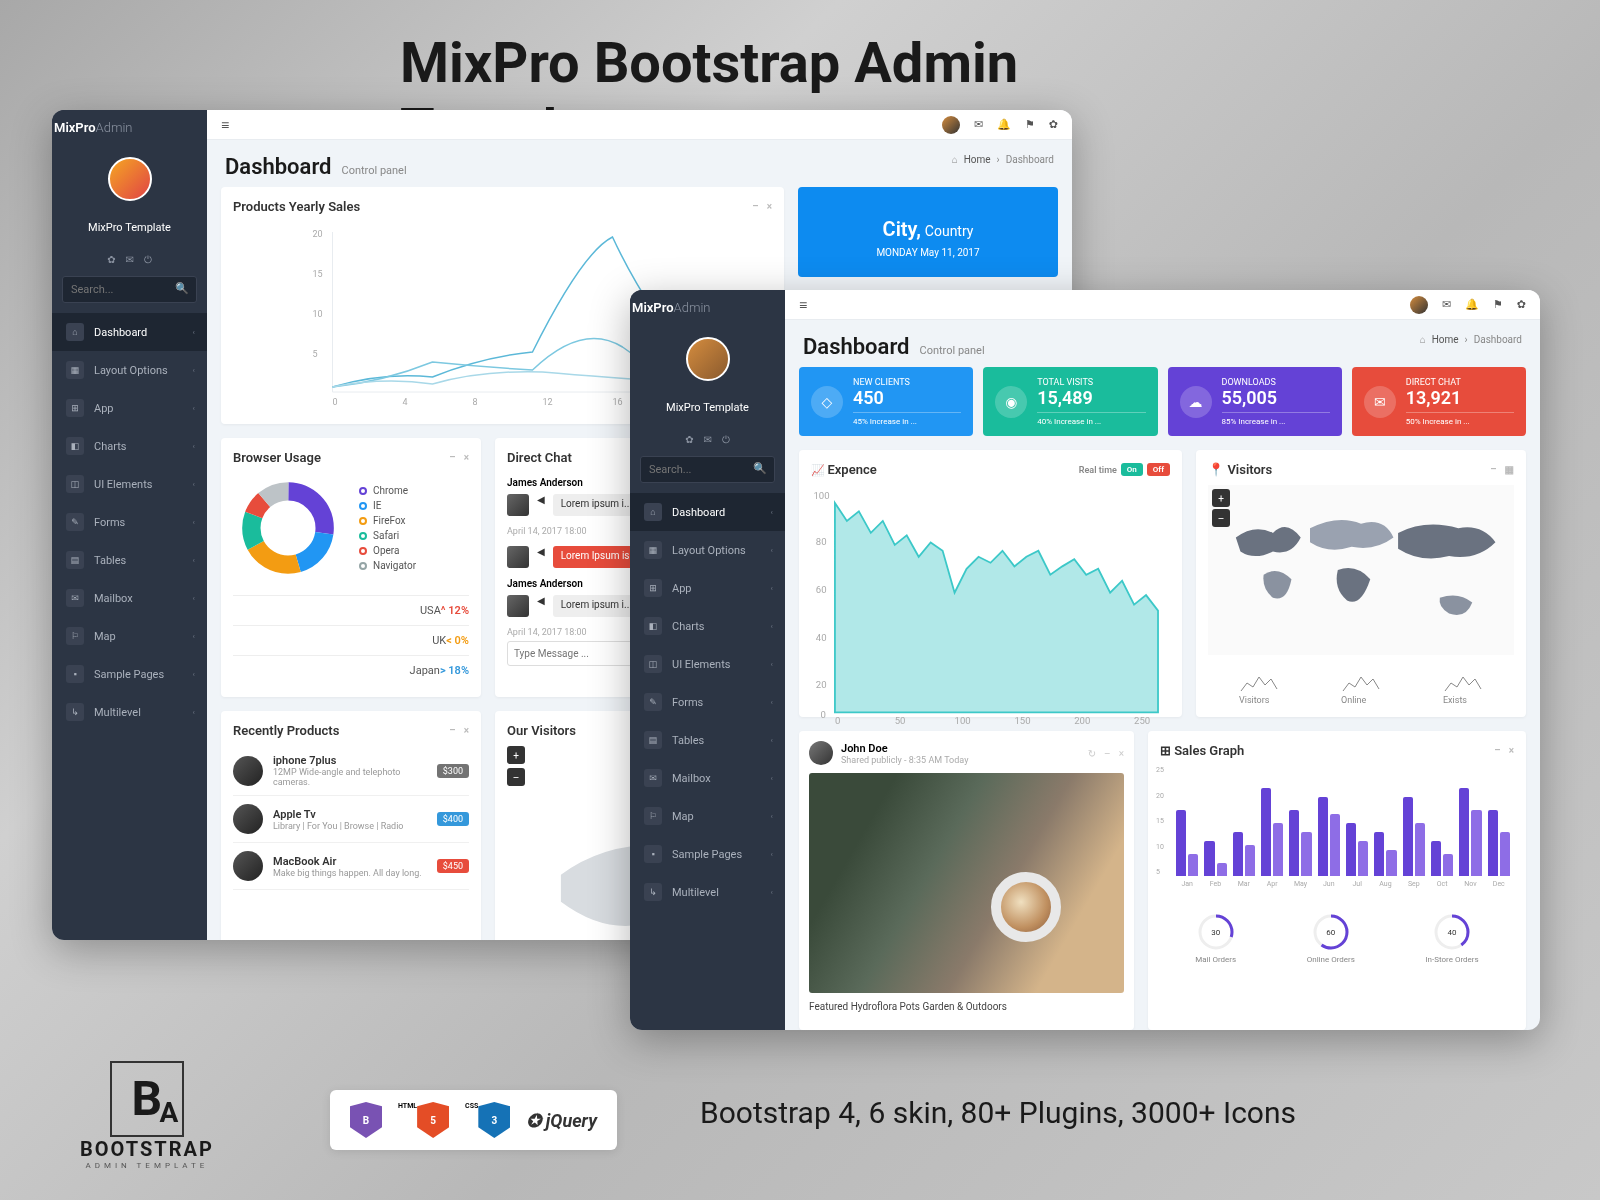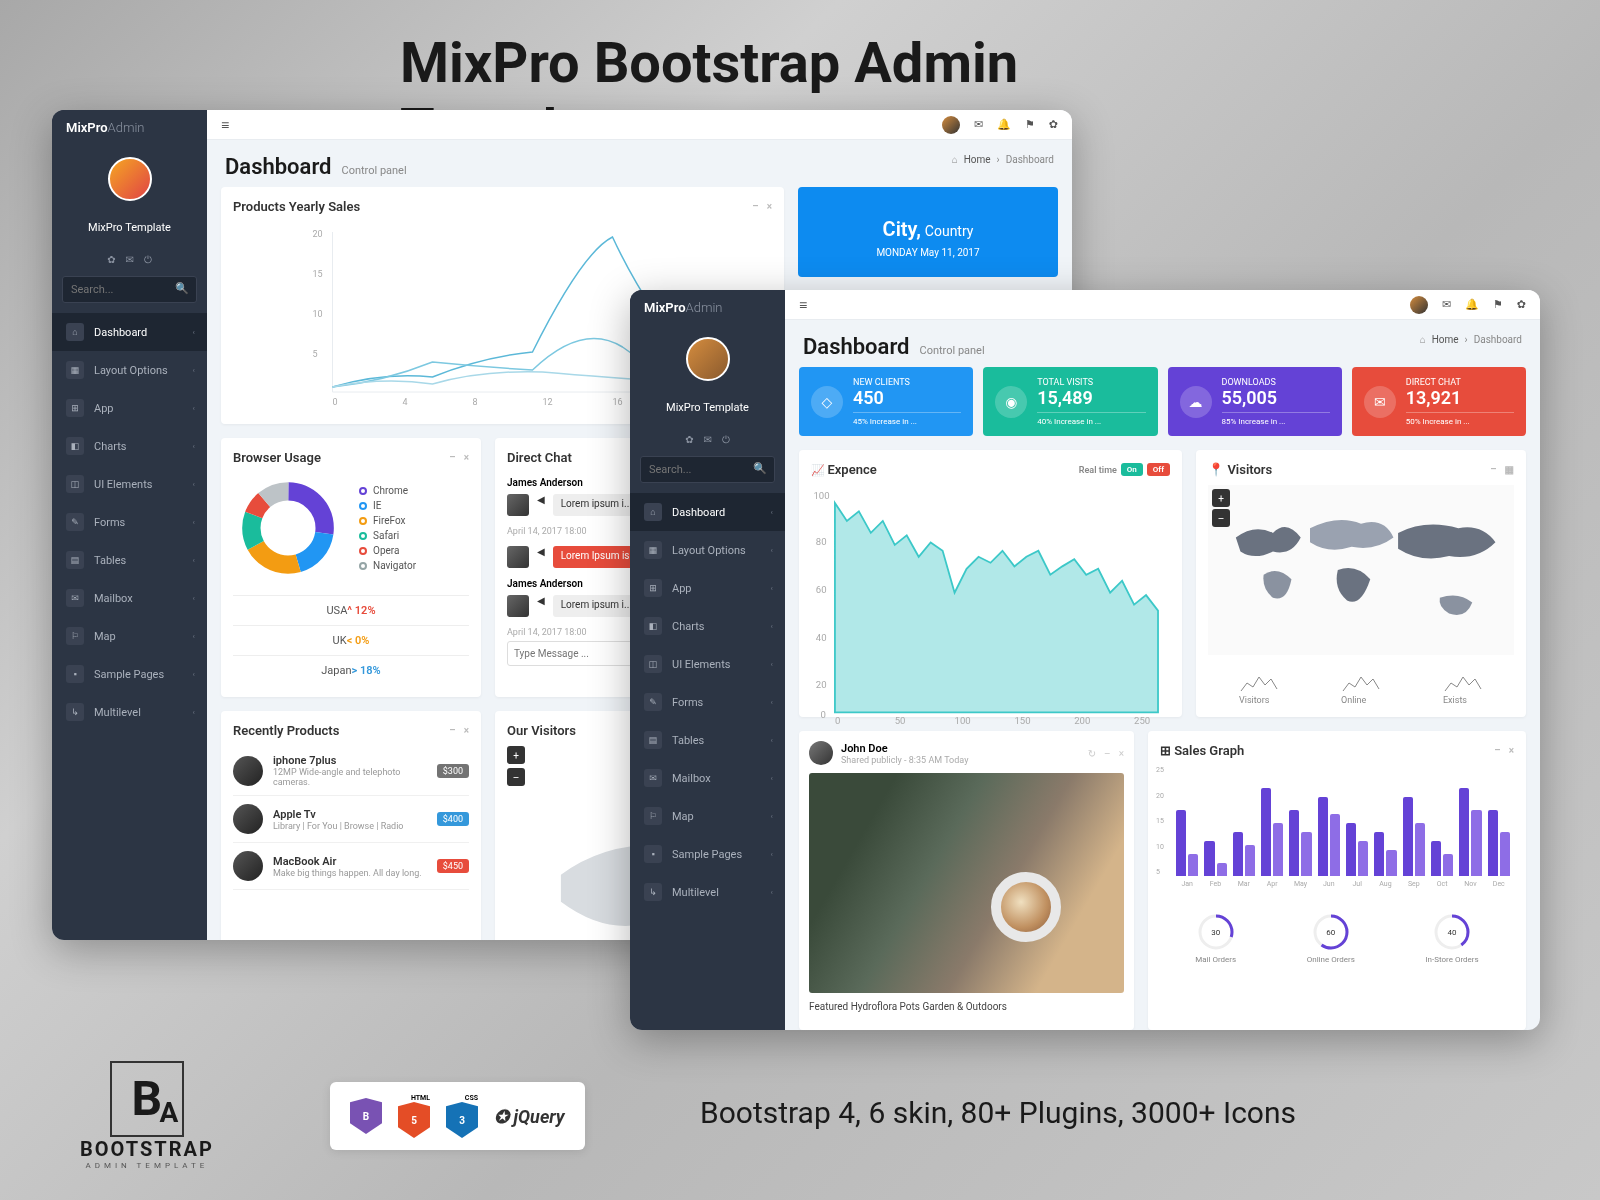--- a/index.html
+++ b/index.html
@@ -2,21 +2,21 @@
 <html><head>
 <meta charset="utf-8">
 <style>
 *{margin:0;padding:0;box-sizing:border-box;font-family:-apple-system,BlinkMacSystemFont,"Segoe UI",Roboto,sans-serif}
 body{background:linear-gradient(135deg,#a8a8a8,#d0d0d0 30%,#b8b8b8 60%,#c8c8c8);width:1600px;height:1200px;position:relative;overflow:hidden}
 .main-title{position:absolute;top:30px;left:50%;transform:translateX(-50%);font-size:56px;font-weight:700;color:#1a1a1a}
 .panel{position:absolute;background:#f0f4f8;border-radius:12px;overflow:hidden;box-shadow:0 10px 40px rgba(0,0,0,0.3);display:flex}
 .panel-a{top:110px;left:52px;width:1020px;height:830px}
 .panel-b{top:290px;left:630px;width:910px;height:740px}
 .sidebar{width:155px;background:#2c3544;color:#aab1bc;flex-shrink:0;display:flex;flex-direction:column}
-.logo{padding:10px 14px;font-size:13px;font-weight:600;color:#fff;background:#2c3544}
+.logo{padding:10px 2px;font-size:13px;font-weight:600;color:#fff;background:#2c3544}
 .logo .thin{font-weight:300;color:#8a92a0}
 .avatar-wrap{display:flex;justify-content:center;padding:12px 0 4px}
 .avatar{width:44px;height:44px;border-radius:50%;background:linear-gradient(135deg,#f5a623,#e04345);border:2px solid #fff}
 .panel-b .avatar{background:linear-gradient(135deg,#d48c3e,#8a5a2e)}
 .user-name{text-align:center;font-size:11px;color:#fff;margin:16px 0}
 .user-icons{display:flex;justify-content:center;gap:10px;padding:4px 0 10px;font-size:10px;color:#8a92a0}
 .search-wrap{padding:0 10px 10px;position:relative}
 .search{width:100%;background:#1e2632;border:1px solid #3a4252;border-radius:3px;padding:6px 8px;color:#aab1bc;font-size:11px}
 .search-icon{position:absolute;right:18px;top:6px;color:#8a92a0;font-size:11px}
 .nav-item{display:flex;align-items:center;gap:10px;padding:10px 14px;font-size:11px;cursor:pointer;position:relative}
@@ -44,21 +44,21 @@
 .city-card{background:#0d8bf0;color:#fff;text-align:center;padding:30px 0;border-radius:4px;width:260px;height:90px}
 .city-card .city{font-size:20px;font-weight:600}
 .city-card .country{font-size:14px;font-weight:400}
 .city-card .date{font-size:10px;margin-top:6px}
 .donut-wrap{display:flex;gap:16px;align-items:center}
 .donut{width:110px;height:110px}
 .legend{display:flex;flex-direction:column;gap:4px;font-size:10px;color:#555}
 .legend-item{display:flex;align-items:center;gap:6px}
 .legend-dot{width:8px;height:8px;border-radius:50%;border:2px solid}
 .country-list{margin-top:12px;font-size:11px;color:#555}
-.country-row{display:flex;justify-content:center;padding:8px 0;border-top:1px solid #eee}
+.country-row{display:flex;justify-content:flex-end;padding:8px 0;border-top:1px solid #eee}
 .pct{font-weight:600}
 .pct.up{color:#e74c3c}.pct.neutral{color:#f39c12}.pct.pos{color:#3498db}
 .chat-msg{display:flex;gap:8px;padding:6px 0;font-size:10px;color:#333}
 .chat-avatar{width:22px;height:22px;border-radius:3px;background:linear-gradient(135deg,#666,#333)}
 .chat-bubble{background:#eee;padding:4px 8px;border-radius:3px;flex:1;position:relative}
 .chat-bubble.red{background:#e74c3c;color:#fff}
 .chat-date{font-size:9px;color:#aaa;padding:4px 0}
 .chat-input{width:100%;border:1px solid #ddd;padding:6px;font-size:10px;border-radius:3px}
 .product-row{display:flex;gap:10px;padding:8px 0;align-items:center;border-bottom:1px solid #f0f0f0}
 .product-img{width:30px;height:30px;border-radius:50%;background:linear-gradient(135deg,#555,#222)}
@@ -104,21 +104,21 @@
 .ring{width:38px;height:38px;margin:0 auto 4px;position:relative}
 .ring svg{transform:rotate(-90deg)}
 .ring-val{position:absolute;top:50%;left:50%;transform:translate(-50%,-50%);font-size:8px;color:#333}
 
 .footer-logo{position:absolute;bottom:30px;left:80px;display:flex;flex-direction:column;align-items:center}
 .ba-box{border:2px solid #333;padding:12px 20px;font-size:48px;font-weight:700;color:#1a1a1a;position:relative;line-height:1}
 .ba-box .a{font-size:28px;position:absolute;bottom:8px;right:4px}
 .bootstrap-text{font-size:20px;font-weight:700;color:#1a1a1a;letter-spacing:2px}
 .bootstrap-sub{font-size:8px;letter-spacing:4px;color:#555}
 .tech-badges{position:absolute;bottom:50px;left:330px;background:#fff;border-radius:6px;padding:12px 20px;display:flex;gap:16px;align-items:center;box-shadow:0 2px 10px rgba(0,0,0,0.1)}
-.badge-box{display:flex;flex-direction:column;align-items:flex-end;font-size:10px}
+.badge-box{display:flex;align-items:flex-start;font-size:10px}
 .badge-shield{width:32px;height:36px;display:flex;align-items:center;justify-content:center;color:#fff;font-weight:700;font-size:10px;clip-path:polygon(50% 0,100% 12%,100% 70%,50% 100%,0 70%,0 12%)}
 .footer-text{position:absolute;bottom:70px;left:700px;font-size:30px;color:#1a1a1a}
 </style>
 </head>
 <body>
 
 <div class="main-title">MixPro Bootstrap Admin Templates</div>
 
 <div class="panel panel-a">
   <div class="sidebar">

